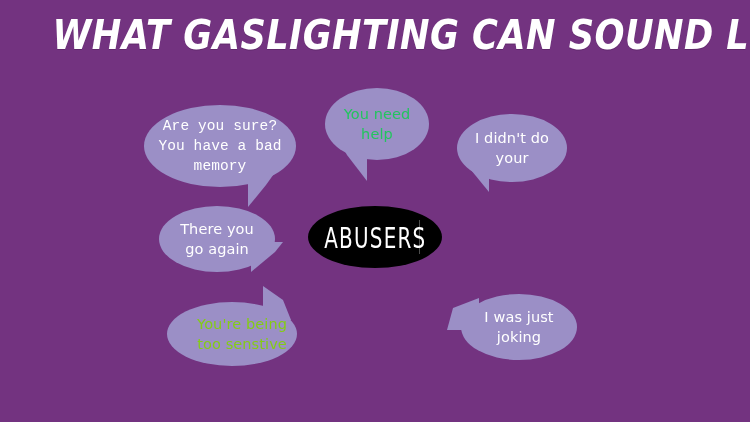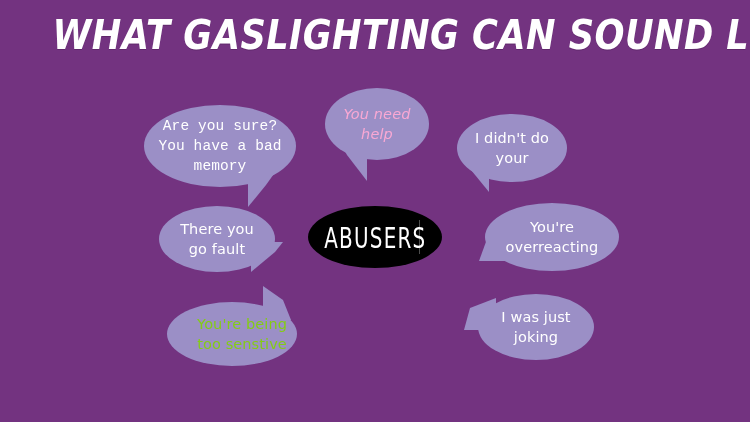--- a/index.html
+++ b/index.html
@@ -114,57 +114,51 @@
   <div id="title" style="color: rgb(255, 255, 255);">WHAT GASLIGHTING CAN SOUND LIKE</div>
 
   <div class="bubble" style="left: 144px; top: 105px; width: 152px; height: 82px; color: rgb(255, 255, 255); font-family: Liberation Mono, monospace;">
     <div class="body" style="background: rgb(155, 143, 198);"></div>
     <div class="tail" style="left:104px; top:66px; border-left:18px solid #9b8fc6; border-right:10px solid transparent; border-top:14px solid #9b8fc6; border-bottom:22px solid transparent; border-bottom-right-radius:14px;"></div>
     <div class="txt">Are you sure?
 You have a bad
 memory</div>
   </div>
 
-  <div class="bubble" style="left: 325px; top: 88px; width: 104px; height: 72px; color: #f9a8d4; font-style: italic;">
+  <div class="bubble" style="left: 325px; top: 88px; width: 104px; height: 72px; color: #22c55e;">
     <div class="body" style="background: rgb(155, 143, 198);"></div>
     <div class="tail" style="left:14px; top:53px; border-right:20px solid #9b8fc6; border-left:8px solid transparent; border-top:14px solid #9b8fc6; border-bottom:26px solid transparent; border-bottom-left-radius:16px;"></div>
     <div class="txt">You need
 help</div>
   </div>
 
   <div class="bubble" style="left: 457px; top: 114px; width: 110px; height: 68px; color: rgb(255, 255, 255);">
     <div class="body" style="background: rgb(155, 143, 198);"></div>
     <div class="tail" style="left:4px; top:44px; border-right:18px solid #9b8fc6; border-left:10px solid transparent; border-top:12px solid #9b8fc6; border-bottom:22px solid transparent; border-bottom-left-radius:14px;"></div>
     <div class="txt">I didn't do
 your</div>
   </div>
 
   <div class="bubble" style="left: 159px; top: 206px; width: 116px; height: 66px; color: rgb(255, 255, 255);">
     <div class="body" style="background: rgb(155, 143, 198);"></div>
     <div class="tail" style="left:92px; top:36px; border-left:24px solid #9b8fc6; border-right:8px solid transparent; border-top:10px solid #9b8fc6; border-bottom:20px solid transparent; border-bottom-right-radius:14px;"></div>
     <div class="txt">There you
-go fault</div>
+go again</div>
   </div>
 
-  <div class="bubble" style="left: 485px; top: 203px; width: 134px; height: 68px; color: rgb(255, 255, 255);">
-    <div class="body" style="background: rgb(155, 143, 198);"></div>
-    <div class="tail" style="left:-6px; top:24px; border-right:24px solid #9b8fc6; border-left:8px solid transparent; border-top:12px solid transparent; border-bottom:22px solid #9b8fc6; border-top-left-radius:14px;"></div>
-    <div class="txt">You're
-overreacting</div>
-  </div>
 
   <div class="bubble" style="left: 167px; top: 302px; width: 130px; height: 64px; color: #84cc16; justify-content: flex-end;">
     <div class="body" style="background: rgb(155, 143, 198);"></div>
     <div class="tail" style="left:96px; top:-16px; border-left:20px solid #9b8fc6; border-right:8px solid transparent; border-bottom:20px solid #9b8fc6; border-top:14px solid transparent; border-top-right-radius:14px;"></div>
     <div class="txt">You're being
 too senstive</div>
   </div>
 
 
-  <div class="bubble" style="left: 478px; top: 294px; width: 116px; height: 66px; color: rgb(255, 255, 255);">
+  <div class="bubble" style="left: 461px; top: 294px; width: 116px; height: 66px; color: rgb(255, 255, 255);">
     <div class="body" style="background: rgb(155, 143, 198);"></div>
     <div class="tail" style="left:-14px; top:4px; border-right:26px solid #9b8fc6; border-left:6px solid transparent; border-bottom:22px solid #9b8fc6; border-top:10px solid transparent; border-top-left-radius:14px;"></div>
     <div class="txt">I was just
 joking</div>
   </div>
 
   <div id="abusers" style="background: #000000;">
     <span class="label" style="color: rgb(255, 255, 255);">ABUSERS</span>
     <span class="caret"></span>
   </div>

